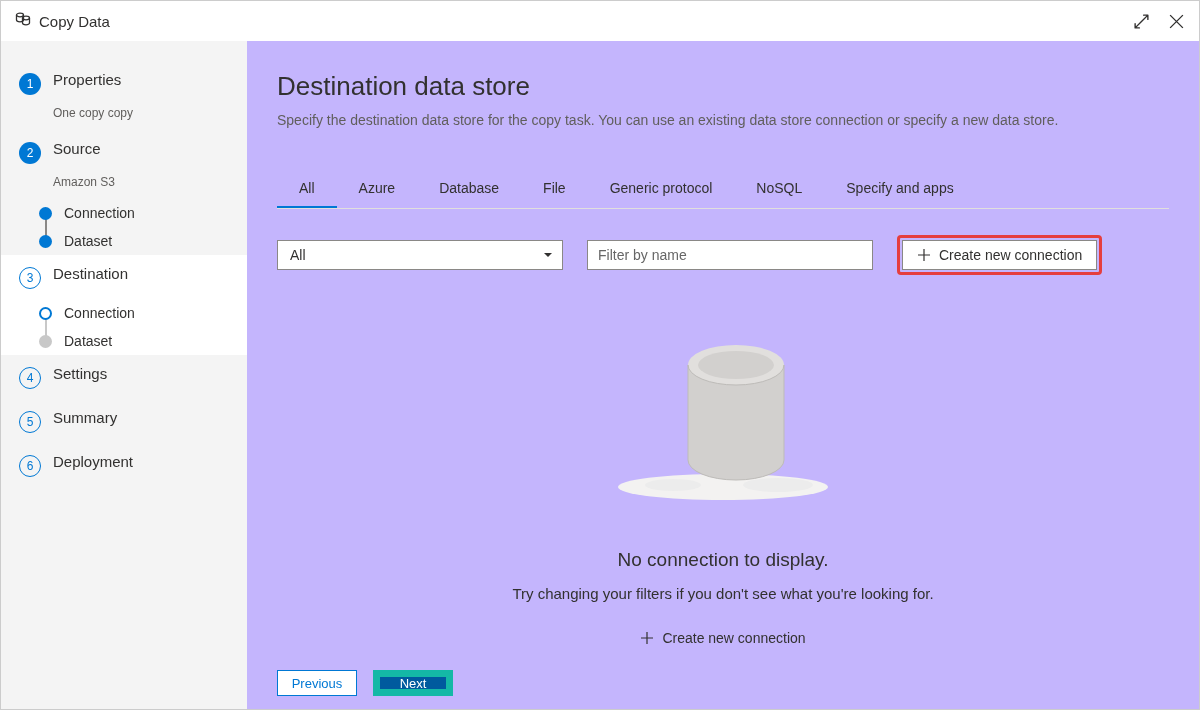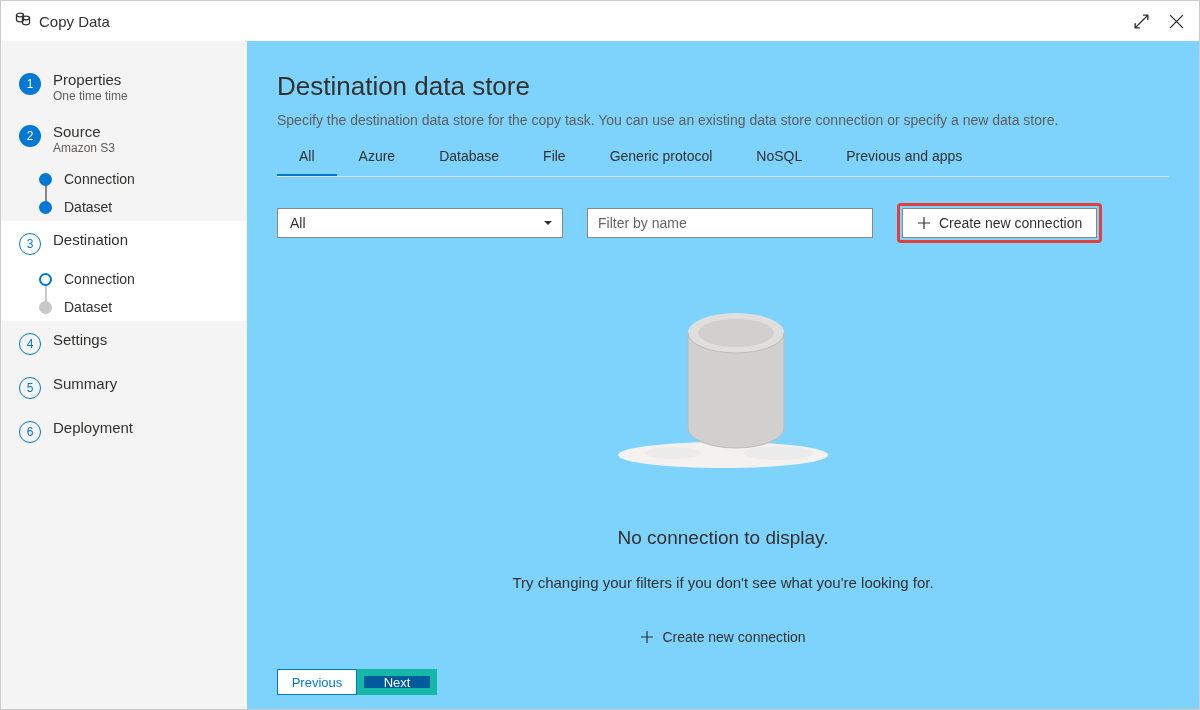--- a/index.html
+++ b/index.html
@@ -14,59 +14,59 @@
     .titlebar-right svg { display:block; }
     .copy-icon { width:16px; height:16px; }
     
     .body-row { display: flex; flex: 1; min-height: 0; }
     
     .sidebar { width: 246px; background: #f4f4f4; padding-top: 20px; }
     .step { display:flex; align-items:flex-start; padding: 10px 12px 10px 18px; gap:12px; cursor:pointer;}
     .step-num { width:22px; height:22px; border-radius:50%; display:flex; align-items:center; justify-content:center; font-size:12px; flex-shrink:0; margin-top:2px;}
     .step-num.filled { background:#0078d4; color:#fff; }
     .step-num.outline { border:1.5px solid #0078d4; color:#0078d4; background:transparent;}
-    .step-text { display:flex; flex-direction:column; gap:1px;}
+    .step-text { display:flex; flex-direction:column; gap:18px;}
     .step-title { font-size:15px; color:#323130;}
     .step-sub { font-size:12px; color:#605e5c;}
     
     .substeps { padding-left: 38px; }
     .substep { display:flex; align-items:center; gap:12px; padding:6px 0; font-size:14px; color:#323130; cursor:pointer; position:relative;}
     .substep::before { content:''; position:absolute; left:6px; top:-12px; bottom:10px; width:1.5px; background:#8a8886; }
     .substep.no-line::before { display:none; }
     .dot { width:13px; height:13px; border-radius:50%; flex-shrink:0; position:relative; z-index:1;}
     .dot.filled { background:#0078d4; }
     .dot.outline { border:2px solid #0078d4; background:#fff; }
     .dot.grey { background:#c8c8c8; }
     .substeps.grey .substep::before { background:#c8c8c8; }
     
     .step.active-step { background:#fff; }
     
-    .main { flex:1; background:#7dd3fc; padding: 30px 30px 14px 30px; display:flex; flex-direction:column; }
+    .main { flex:1; background:#c4b5fd; padding: 30px 30px 14px 30px; display:flex; flex-direction:column; }
     .page-title { font-size: 26px; font-weight: 400; color:#323130; margin-bottom:10px;}
-    .page-desc { font-size: 14px; color:#605e5c; margin-bottom: 12px;}
+    .page-desc { font-size: 14px; color:#605e5c; margin-bottom: 44px;}
     
     .tabs { display:flex; gap:0; border-bottom:1px solid #e1dfdd; margin-bottom:26px; }
     .tab { padding: 8px 22px 10px 22px; font-size:14px; color:#323130; cursor:pointer; border-bottom:2px solid transparent;}
     .tab.active { border-bottom-color:#0078d4; color:#323130; font-weight:400;}
     
     .filter-row { display:flex; gap:24px; align-items:center; margin-bottom: 40px;}
     .dropdown { width:286px; height:30px; border:1px solid #8a8886; display:flex; align-items:center; justify-content:space-between; padding:0 8px 0 12px; font-size:14px; background:#fff; cursor:pointer;}
     .dropdown svg{flex-shrink:0;}
     .text-input { width:286px; height:30px; border:1px solid #8a8886; padding:0 10px; font-size:14px; background:#fff;}
     .text-input::placeholder{color:#666;}
     .create-btn { height:30px; border:1px solid #8a8886; background:#fff; display:flex; align-items:center; padding:0 14px; font-size:14px; cursor:pointer; gap:8px;}
     .highlight-box { border:3px solid #e53e3e; border-radius:4px; padding:2px;}
     
     .empty-state { flex:1; display:flex; flex-direction:column; align-items:center; justify-content:space-between; padding-top:10px;}
     .db-illustration { margin-bottom:40px;}
     .empty-title { font-size:19px; color:#323130; margin-bottom:14px;}
     .empty-sub { font-size:15px; color:#323130; margin-bottom:24px;}
     .empty-btn { display:flex; align-items:center; gap:8px; font-size:14px; color:#323130; cursor:pointer; padding:4px 10px;}
     
-    .footer-btns { display:flex; padding-top:20px;}
+    .footer-btns { display:flex; gap:16px; padding-top:20px;}
     .btn { width:80px; height:26px; font-size:13px; display:flex; align-items:center; justify-content:center; cursor:pointer;}
     .btn-secondary { border:1px solid #0078d4; color:#0078d4; background:#fff;}
     .btn-primary { border:7px solid #14b8a6; background:#005a9e; color:#fff;}
   </style>
 </head>
 <body>
 
 <div class="window">
   <div class="titlebar">
     <div class="titlebar-left">
@@ -94,21 +94,21 @@
     </div>
   </div>
 
   <div class="body-row">
     <div class="sidebar">
 
       <div class="step">
         <div class="step-num filled">1</div>
         <div class="step-text">
           <div class="step-title">Properties</div>
-          <div class="step-sub">One time time</div>
+          <div class="step-sub">One copy copy</div>
         </div>
       </div>
 
       <div class="step">
         <div class="step-num filled">2</div>
         <div class="step-text">
           <div class="step-title">Source</div>
           <div class="step-sub">Amazon S3</div>
         </div>
       </div>
@@ -165,21 +165,21 @@
       <div class="page-title">Destination data store</div>
       <div class="page-desc">Specify the destination data store for the copy task. You can use an existing data store connection or specify a new data store.</div>
 
       <div class="tabs">
         <div class="tab active">All</div>
         <div class="tab">Azure</div>
         <div class="tab">Database</div>
         <div class="tab">File</div>
         <div class="tab">Generic protocol</div>
         <div class="tab">NoSQL</div>
-        <div class="tab">Previous and apps</div>
+        <div class="tab">Specify and apps</div>
       </div>
 
       <div class="filter-row">
         <div class="dropdown">
           <span>All</span>
           <svg width="12" height="12" viewBox="0 0 12 12">
               <path d="M2 4 L6 8 L10 4 Z" fill="#323130"></path>
             </svg>
         </div>
         <input class="text-input" type="text" placeholder="Filter by name" style="">

